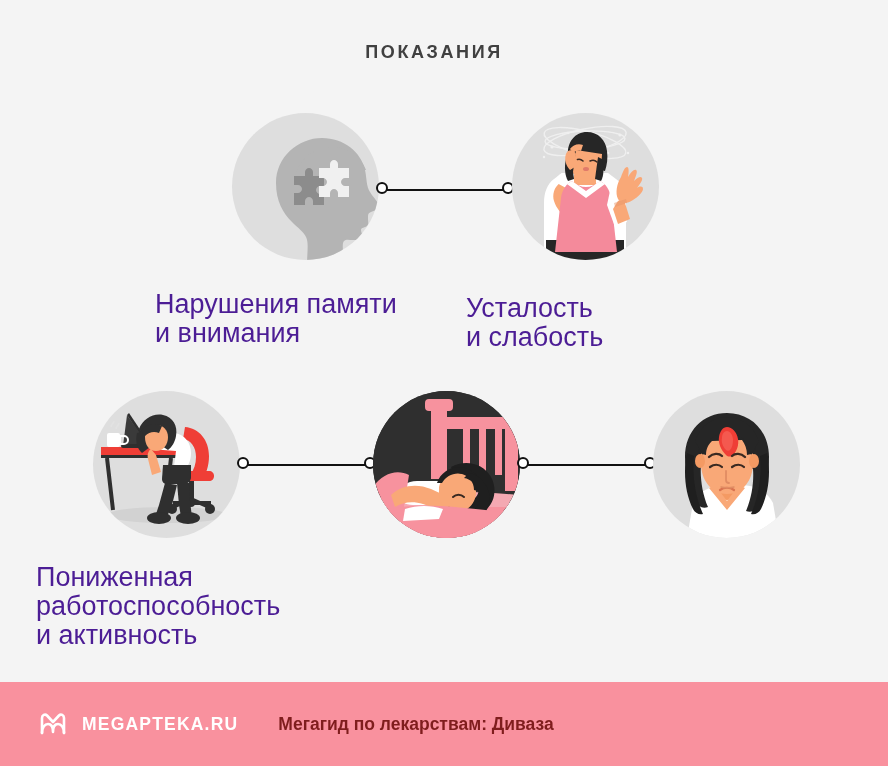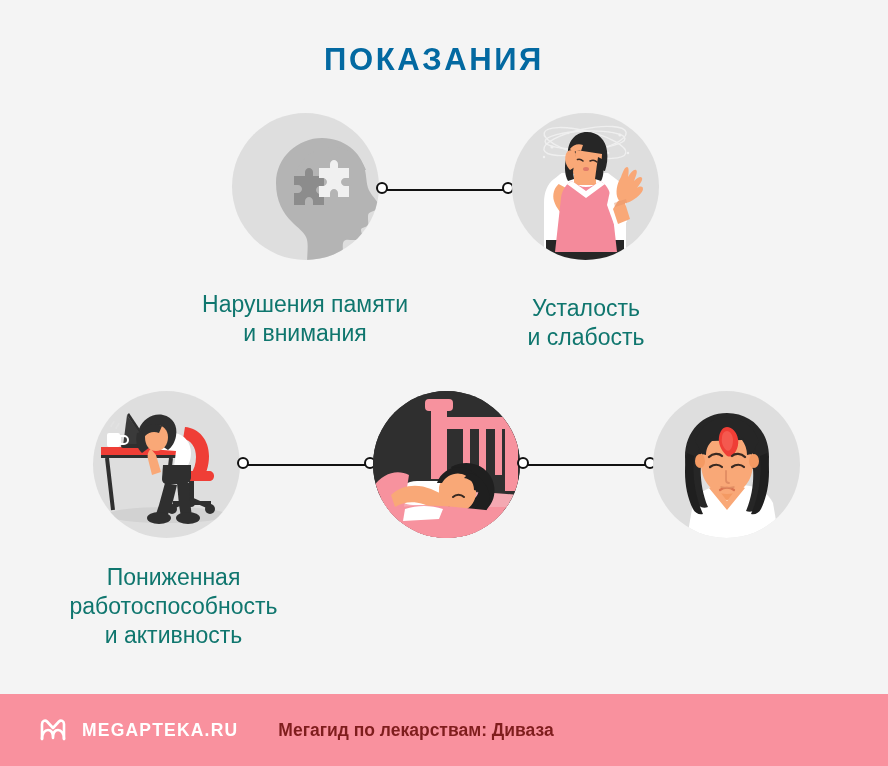--- a/index.html
+++ b/index.html
@@ -7,49 +7,49 @@
     width:888px;height:766px;
     background:#f4f4f4;
     font-family:"Liberation Sans","DejaVu Sans",sans-serif;
     overflow:hidden;position:relative;
   }
   .page{position:relative;width:888px;height:766px;}
 
   .title{
     position:absolute;top:42px;left:0;width:868px;
     text-align:center;
-    font-size:31px;font-weight:bold;
+    font-size:18px;font-weight:bold;
     letter-spacing:2.6px;
-    color:#0369a1;
+    color:#404040;
     text-transform:uppercase;
   }
   .circle{
     position:absolute;border-radius:50%;overflow:hidden;
   }
   .circle svg{display:block;}
 
   .caption{
-    position:absolute;text-align:center;
-    font-size:23px;line-height:29px;color:#0f766e;
+    position:absolute;
+    font-size:27px;line-height:29px;color:#4c1d95;
     white-space:pre-line;
   }
 
   .connector{position:absolute;height:16px;}
   .connector .bar{
     position:absolute;left:7px;right:7px;top:7px;height:2px;background:#111;
   }
   .connector .dot{
     position:absolute;top:0;width:12px;height:12px;border-radius:50%;
     border:2.2px solid #111;background:#fff;box-sizing:border-box;
   }
   .connector .dot.l{left:0;}
   .connector .dot.r{right:0;}
 
   .footer{
-    position:absolute;left:0;bottom:0;width:888px;height:72px;
+    position:absolute;left:0;bottom:0;width:888px;height:84px;
     background:#f9919e;display:flex;align-items:center;
   }
   .footer-logo{margin-left:38px;display:flex;align-items:center;}
   .brand{
     margin-left:14px;color:#fff;font-weight:bold;font-size:17.5px;
     letter-spacing:1.2px;
   }
   .tagline{
     margin-left:40px;color:#7f1d1d;font-weight:bold;font-size:17.5px;
   }

